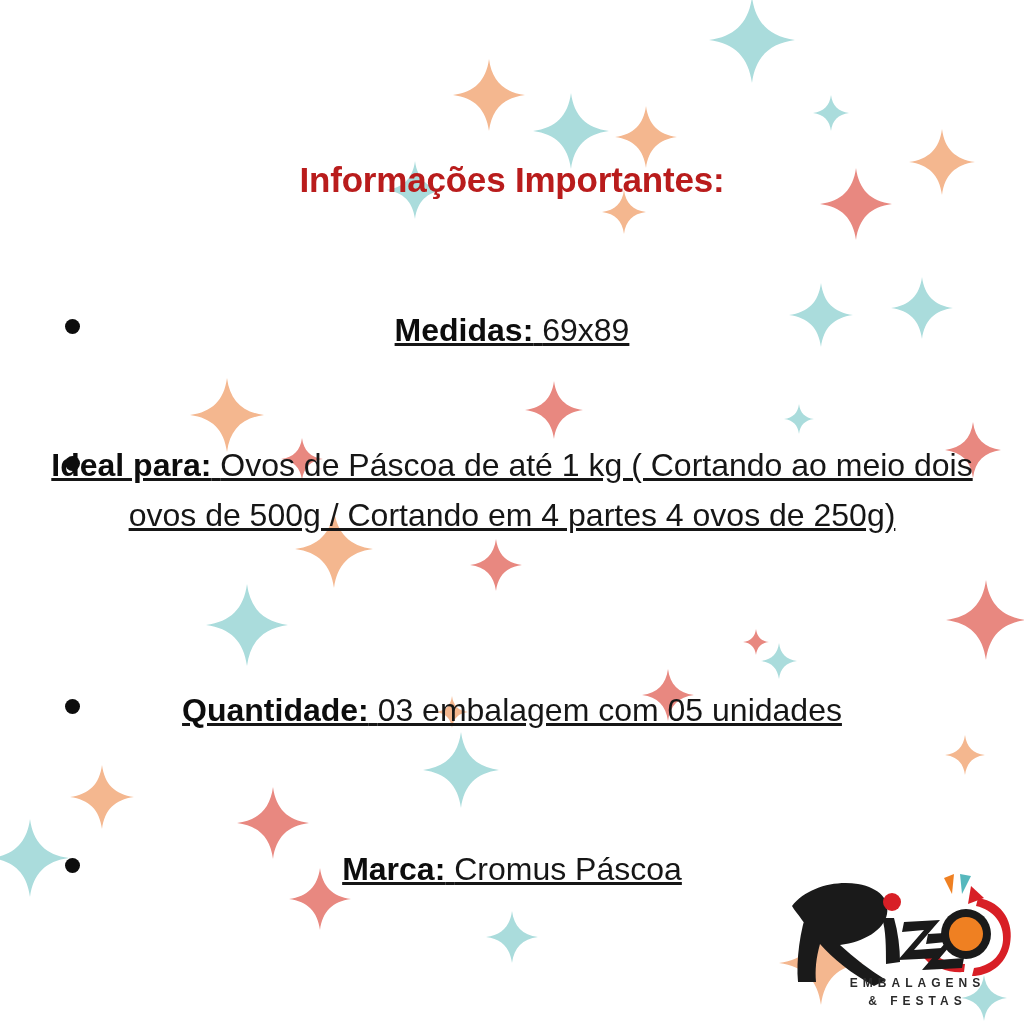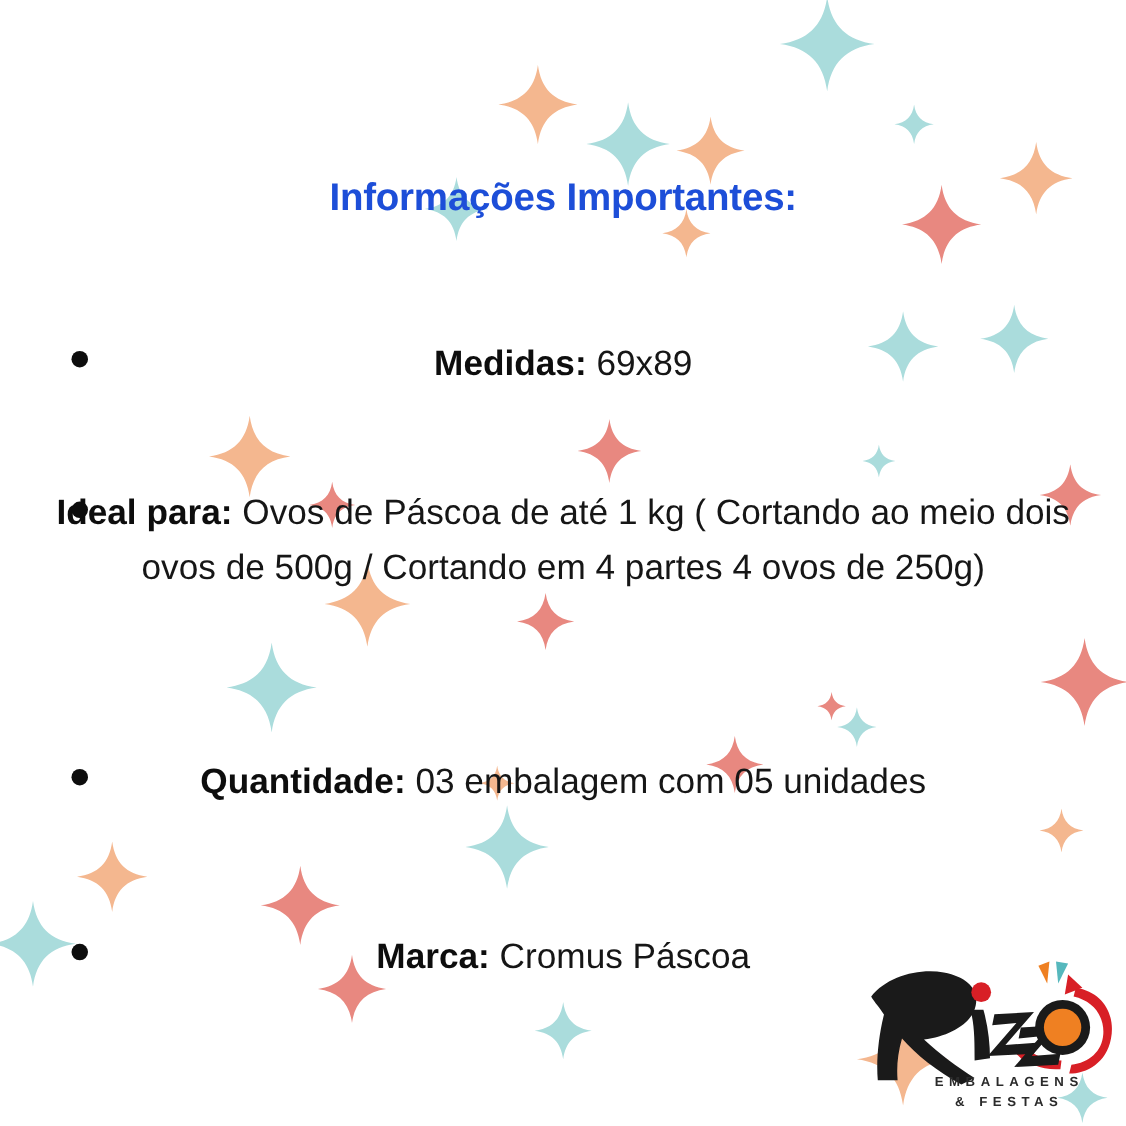--- a/index.html
+++ b/index.html
@@ -40,21 +40,21 @@
     height: 1024px;
   }
   .page-title {
     position: absolute;
     left: 0;
     top: 160px;
     width: 1024px;
     text-align: center;
     font-size: 35px;
     font-weight: bold;
-    color: #1d4ed8;
+    color: #b91c1c;
     letter-spacing: -0.2px;
   }
 
   .bullet-list {
     position: absolute;
     left: 0;
     top: 0;
     width: 1024px;
   }
   .bullet-item {
@@ -70,20 +70,21 @@
     background: #0d0d0d;
   }
   .bullet-body {
     width: 1024px;
     text-align: center;
     font-size: 32px;
     line-height: 50px;
     color: #161616;
     padding: 0 42px;
     box-sizing: border-box;
+    text-decoration: underline;
   }
   .bullet-body .lbl {
     font-weight: bold;
     color: #0d0d0d;
   }
   .bullet-body .val {
     font-weight: normal;
   }
 
   

